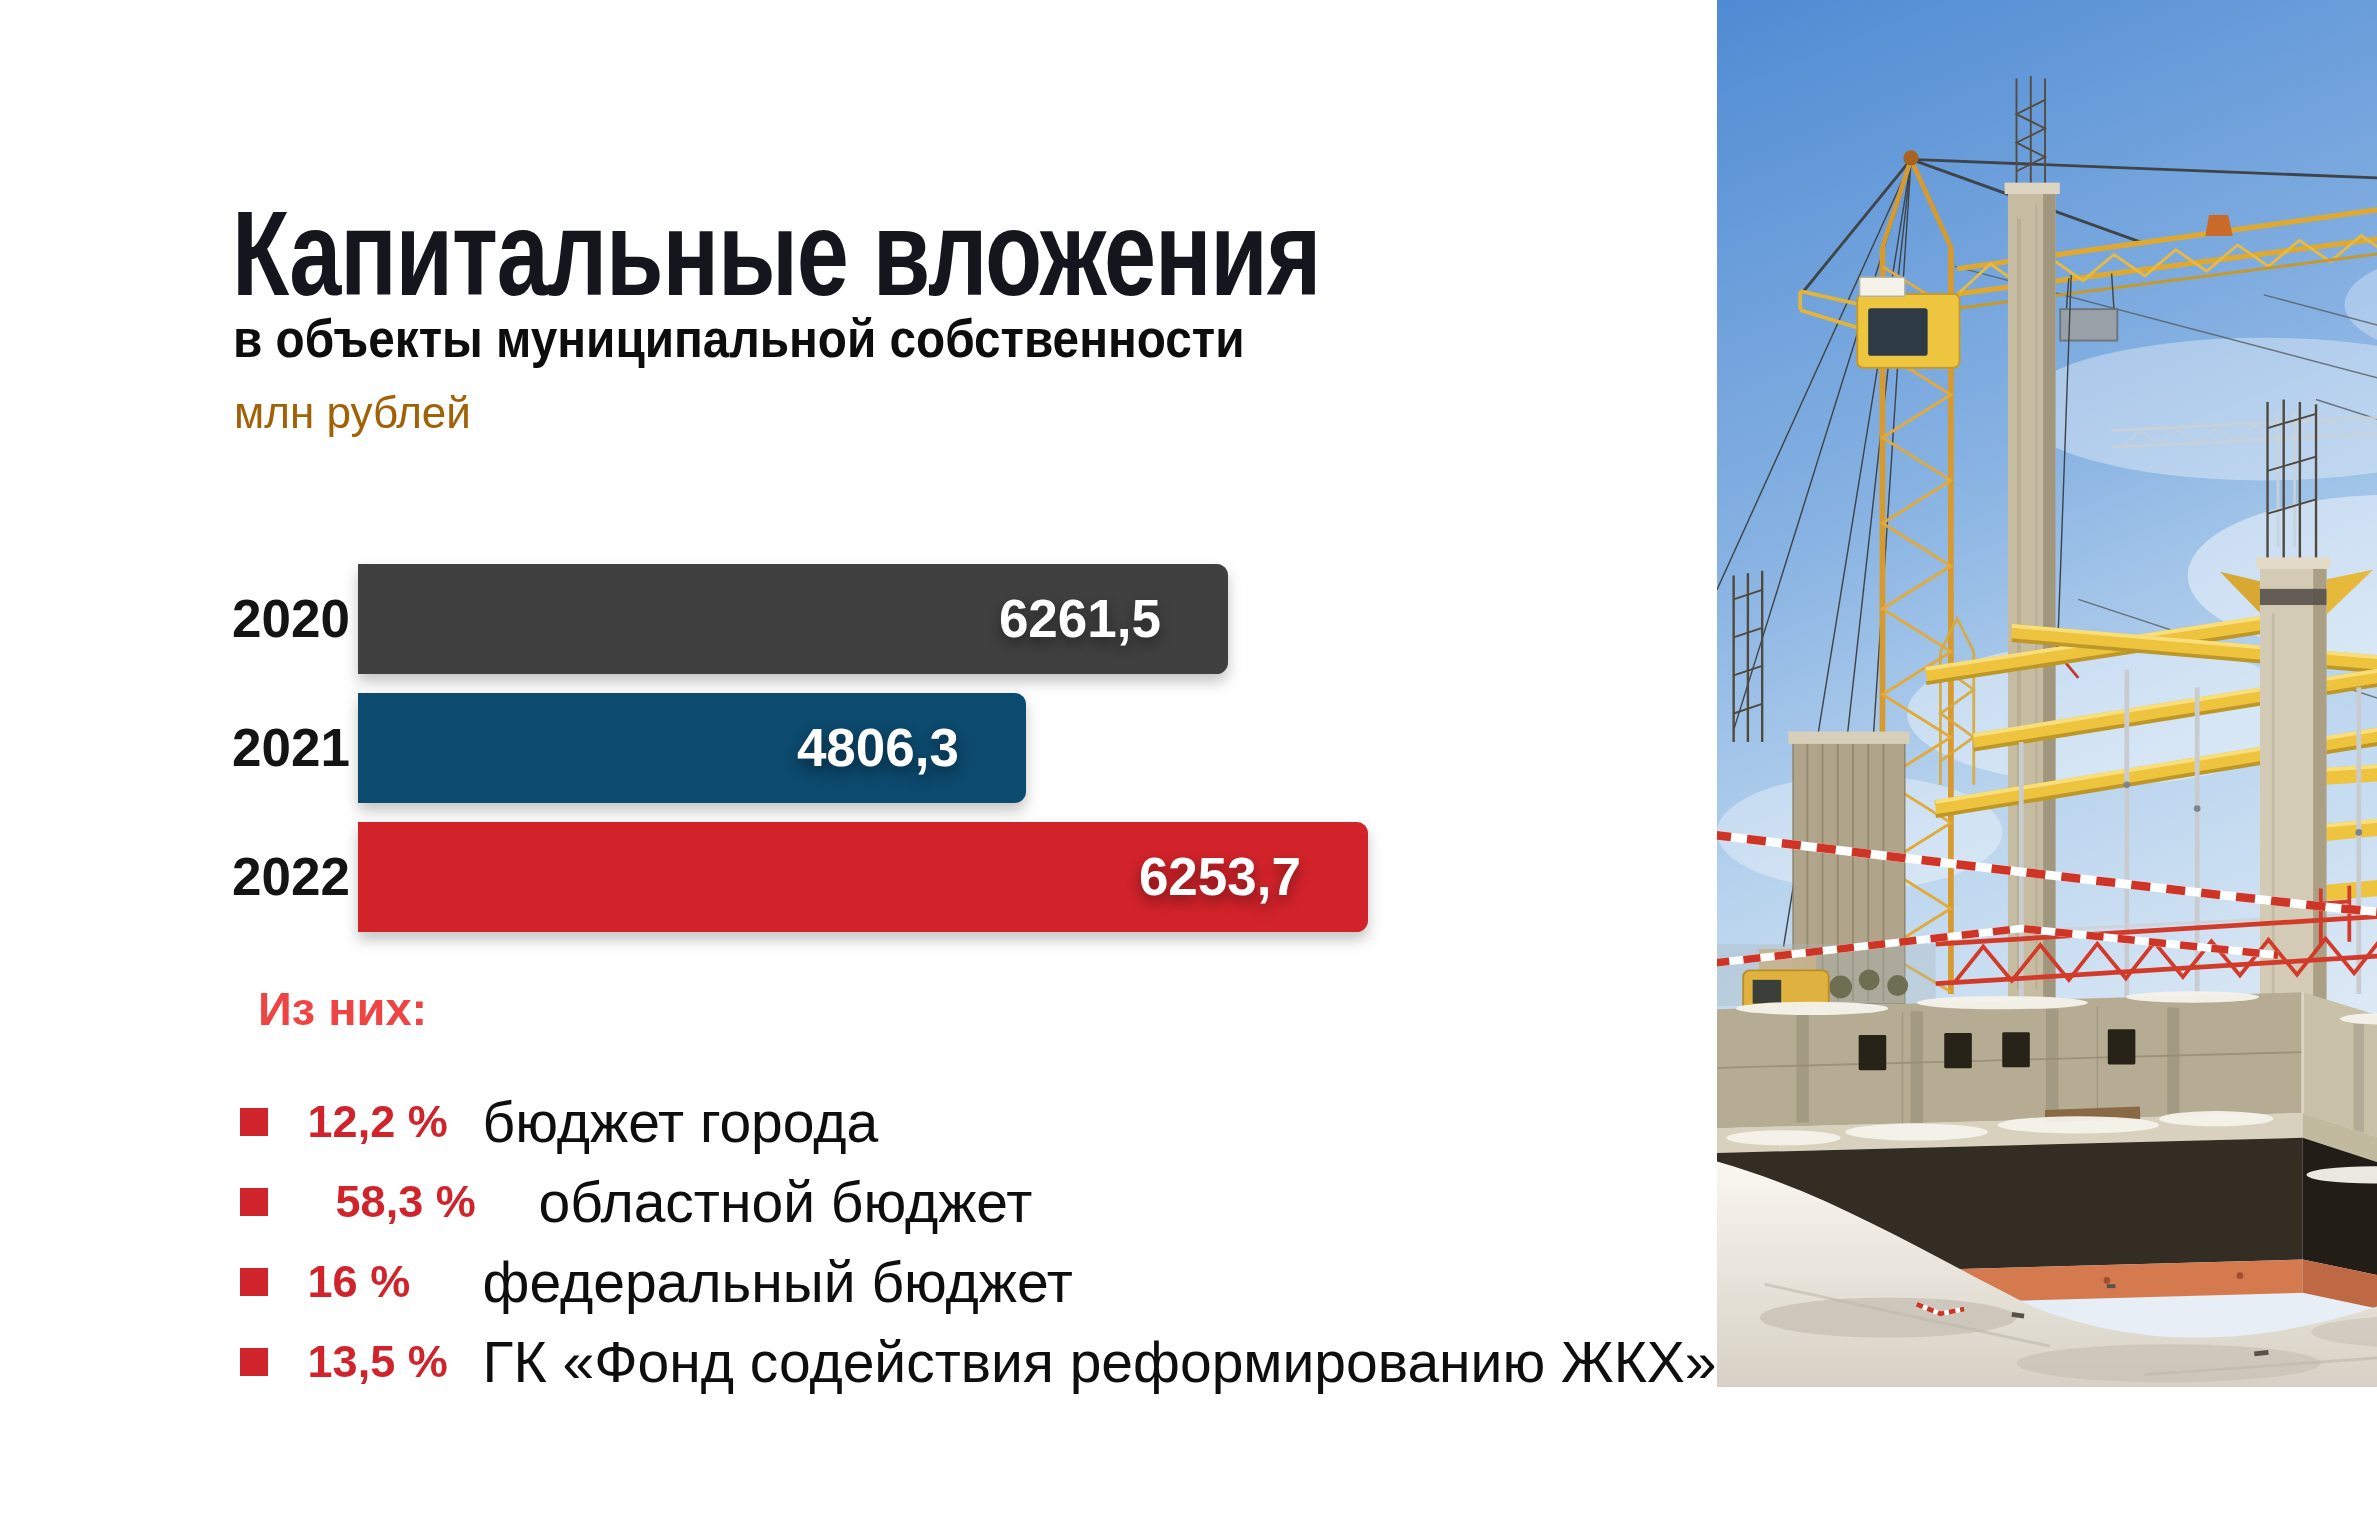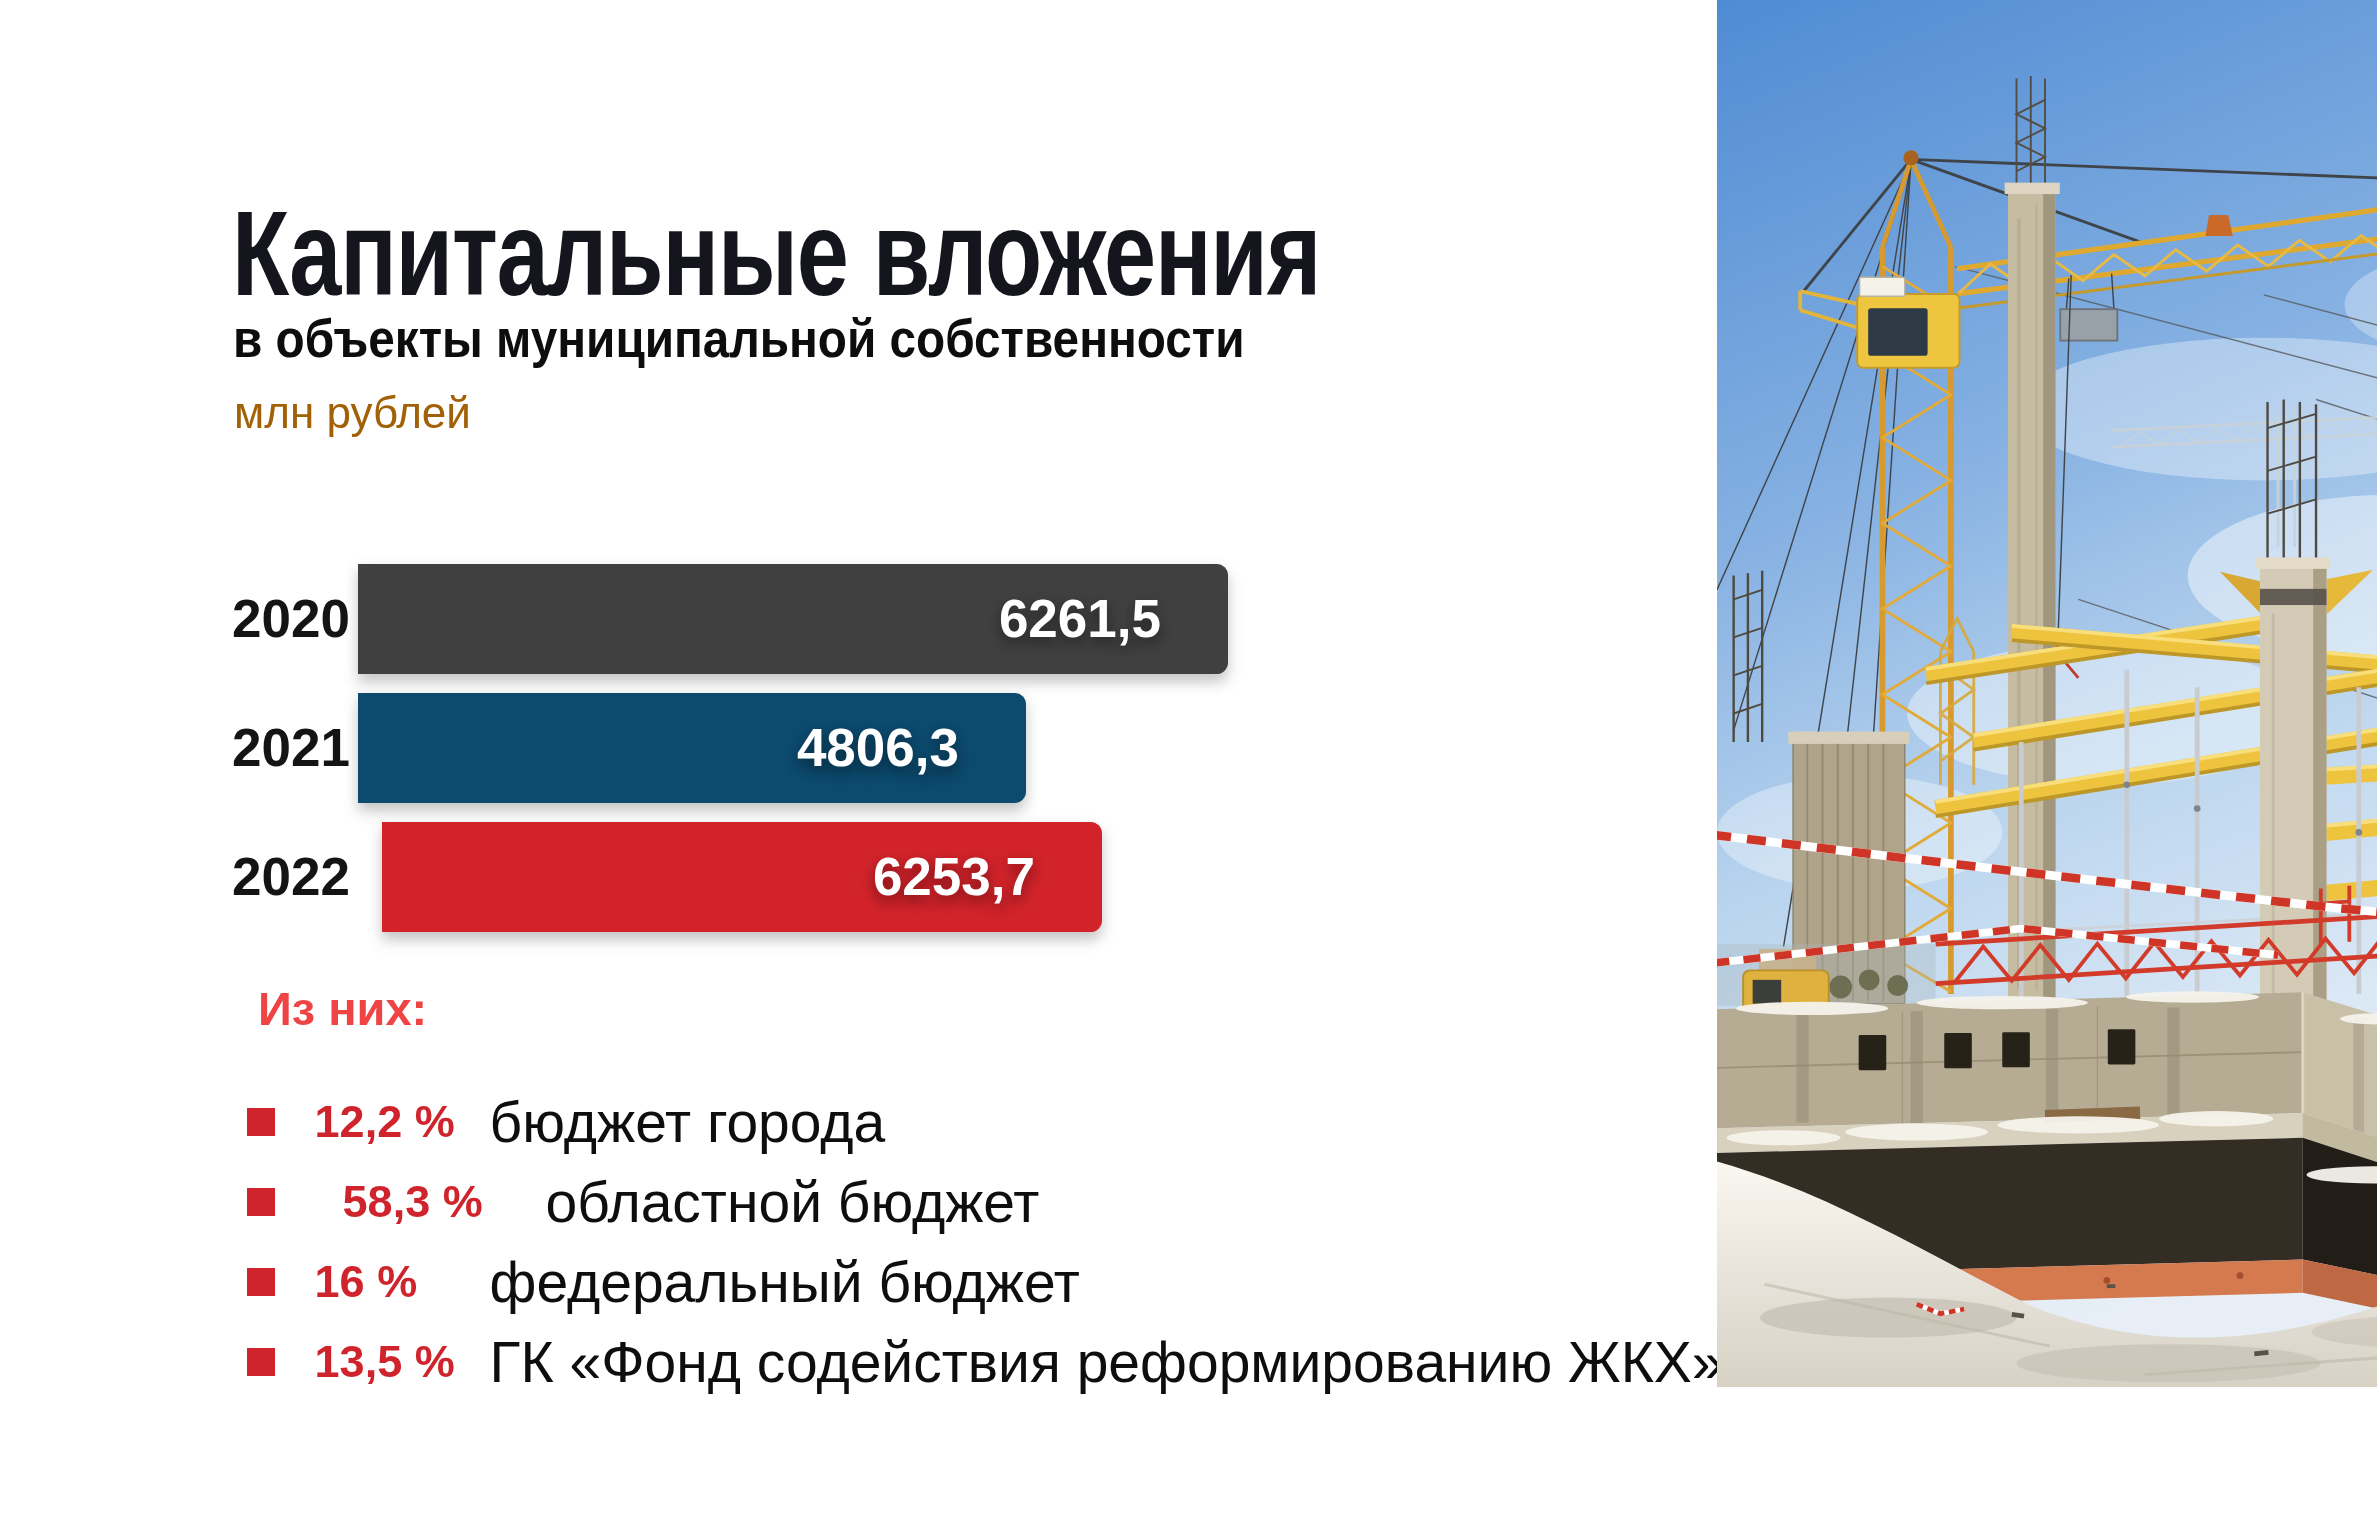--- a/index.html
+++ b/index.html
@@ -25,21 +25,21 @@
   .bar-row.r1{top:129px;}
   .bar-row.r2{top:258px;}
   .year{position:absolute;left:0;top:0;width:119px;height:110px;line-height:110px;
     font-size:53px;color:#141414;}
   .bar{position:absolute;left:126px;top:0;height:110px;border-radius:0 11.4px 11.4px 0;
     box-shadow:0 7.6px 14.3px rgba(90,90,90,.35);}
   .bar-value{position:absolute;right:67px;top:0;height:110px;line-height:110px;
     font-size:53px;color:#ffffff;text-shadow:0 5.7px 13.3px rgba(0,0,0,.45);}
   
   .bd-heading{left:234px;top:983px;font-size:47px;font-weight:700;color:#ef4444;line-height:1.1;margin-left:24px;}
-  .bd-item{position:absolute;left:247px;height:52px;display:flex;align-items:center;}
+  .bd-item{position:absolute;left:240px;height:52px;display:flex;align-items:center;}
   .bd-item.i0{top:1096px;} .bd-item.i1{top:1176px;gap:28px;} .bd-item.i2{top:1256px;} .bd-item.i3{top:1336px;}
   .bullet{width:27.6px;height:27.6px;background:#d0242c;margin-right:40px;flex:0 0 auto;}
   .pct{width:175px;font-size:45px;font-weight:700;color:#d0242c;flex:0 0 auto;}
   .lbl{font-size:57px;color:#0e0e0e;white-space:nowrap;}
   
   .photo{left:1717px;top:0;width:851px;height:1387px;overflow:hidden;background:#9cbbe2;}
 </style>
 </head>
 <body>
 
@@ -57,21 +57,21 @@
       </div>
     </div>
     <div class="bar-row r1">
       <div class="year">2021</div>
       <div class="bar" style="width: 668px; background: #0c4a6e;">
         <div class="bar-value">4806,3</div>
       </div>
     </div>
     <div class="bar-row r2">
       <div class="year">2022</div>
-      <div class="bar" style="width: 720px; background: rgb(210, 35, 42); margin-left: 24px;">
+      <div class="bar" style="width: 1010px; background: rgb(210, 35, 42);">
         <div class="bar-value">6253,7</div>
       </div>
     </div>
   </div>
 
   <div class="abs bd-heading">Из них:</div>
 
   <div class="bd-item i0">
     <span class="bullet" style="background: rgb(208, 36, 44);"></span>
     <span class="pct" style="color: rgb(208, 36, 44);">12,2 %</span>

